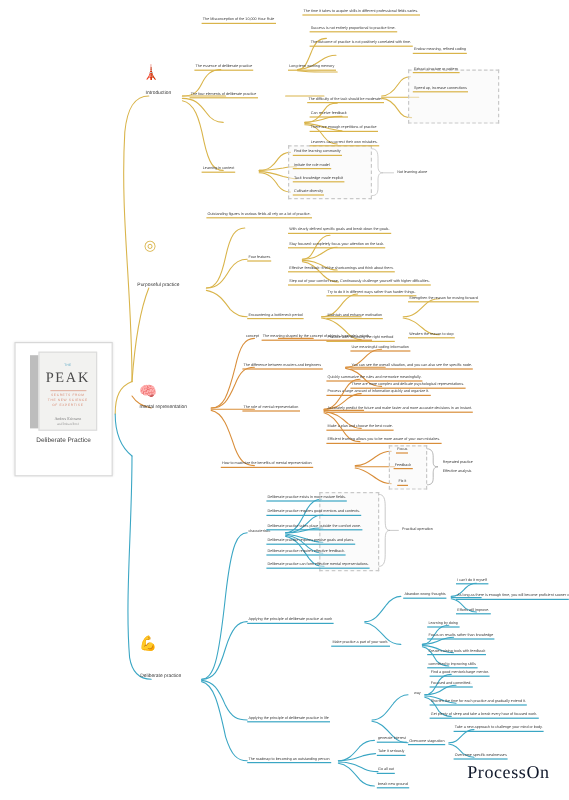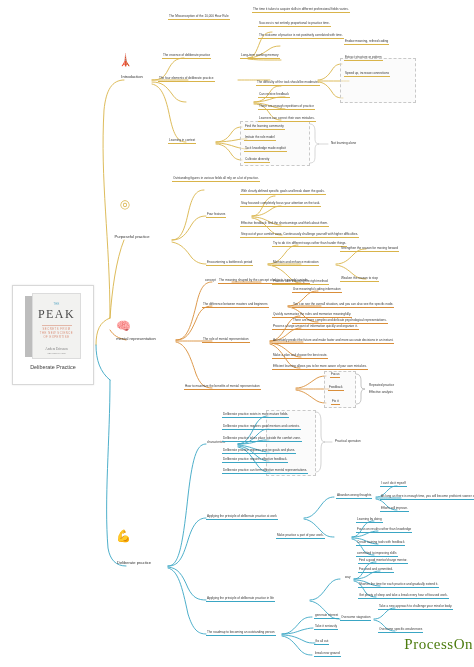--- a/index.html
+++ b/index.html
@@ -36,21 +36,21 @@
     position: absolute;
     width: 16px; height: 16px;
     display: flex; align-items: center; justify-content: center;
     font-size: 12px; line-height: 1;
   }
 
   
   .book-card {
     position: absolute;
     left: 12px; top: 285px;
-    width: 82px; height: 100px;
+    width: 82px; height: 112px;
     background: #fff;
     border: 0.7px solid #d8d8d8;
     box-shadow: 0 0 2px rgba(0,0,0,.10);
     display: flex; flex-direction: column; align-items: center;
   }
   .book-img {
     margin-top: 7px;
     width: 56px; height: 66px;
     position: relative;
   }
@@ -77,23 +77,23 @@
   .bk-auth { font-family: "Liberation Serif", serif; font-size: 3.4px; color: #7d7d7d; margin-top: 6px; }
   .bk-auth2 { font-family: "Liberation Serif", serif; font-size: 2.8px; color: #8d8d8d; margin-top: 1.5px; }
   .book-caption { font-size: 5.4px; color: #3d3d3d; margin-top: 5px; }
 
   .group-box {
     position: absolute;
     border: 0.5px dashed #c9c9c9;
     background: rgba(247,247,247,.5);
   }
   .watermark {
-    position: absolute; right: 1px; bottom: 14px;
+    position: absolute; right: 16px; bottom: 14px;
     font-family: "Liberation Serif", serif;
-    font-size: 15px; color: #4d7c0f; letter-spacing: .5px;
+    font-size: 15px; color: #0f172a; letter-spacing: .5px;
   }
 </style>
 </head>
 <body>
 
 <div id="canvas">
 
   <svg class="edges" viewBox="0 0 474 667">
     <g fill="none" stroke-width="0.9" stroke-linecap="round">
 

